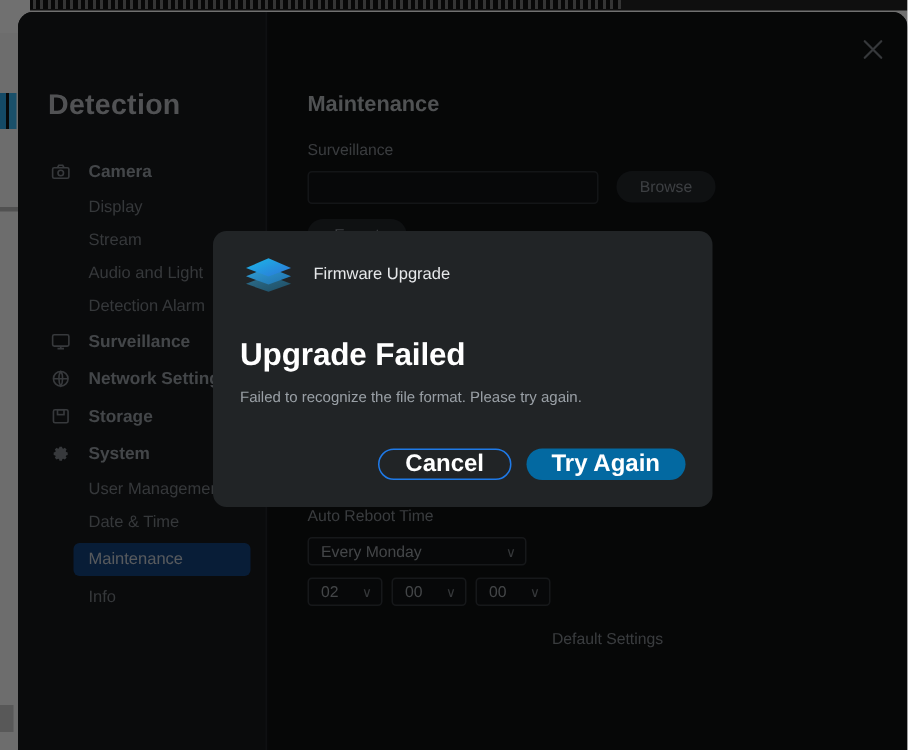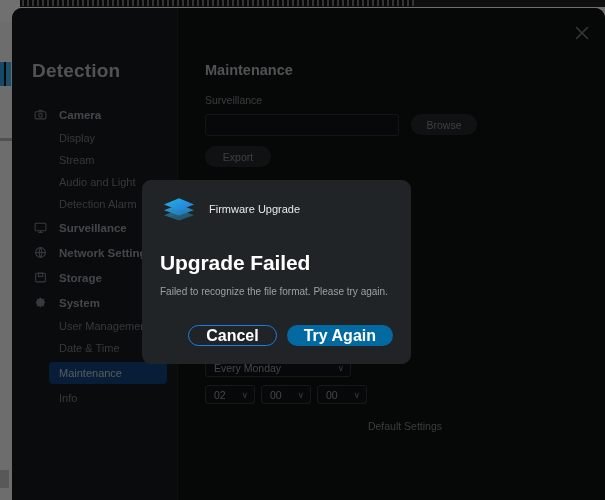--- a/index.html
+++ b/index.html
@@ -234,22 +234,22 @@
     margin-left: 8px;
   }
   .select-wide { width: 146px; margin-top: 7px; }
   .select-small { width: 50px; }
   .time-row { display: flex; gap: 6px; margin-top: 8px; }
   .default-label { margin-top: 16px; text-align: center; }
 
   
   .modal {
     position: absolute;
-    left: 142px; top: 180px;
-    width: 269px; height: 184px;
+    left: 142px; top: 154px;
+    width: 333px; height: 184px;
     background: #212426;
     border-radius: 9px;
     z-index: 60;
     padding: 16px 18px 0 18px;
   }
   .modal-head {
     display: flex;
     align-items: center;
     gap: 11px;
   }

